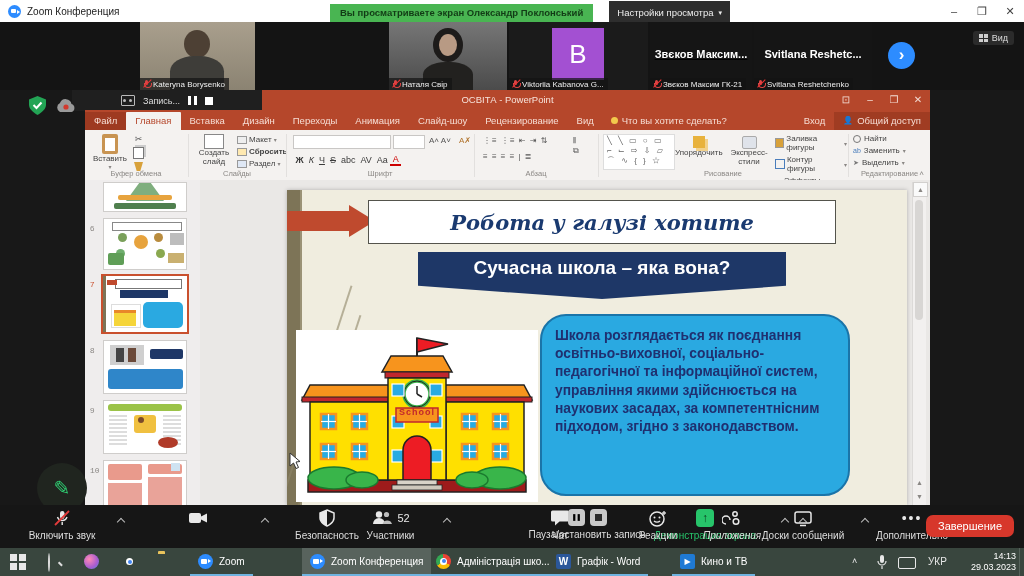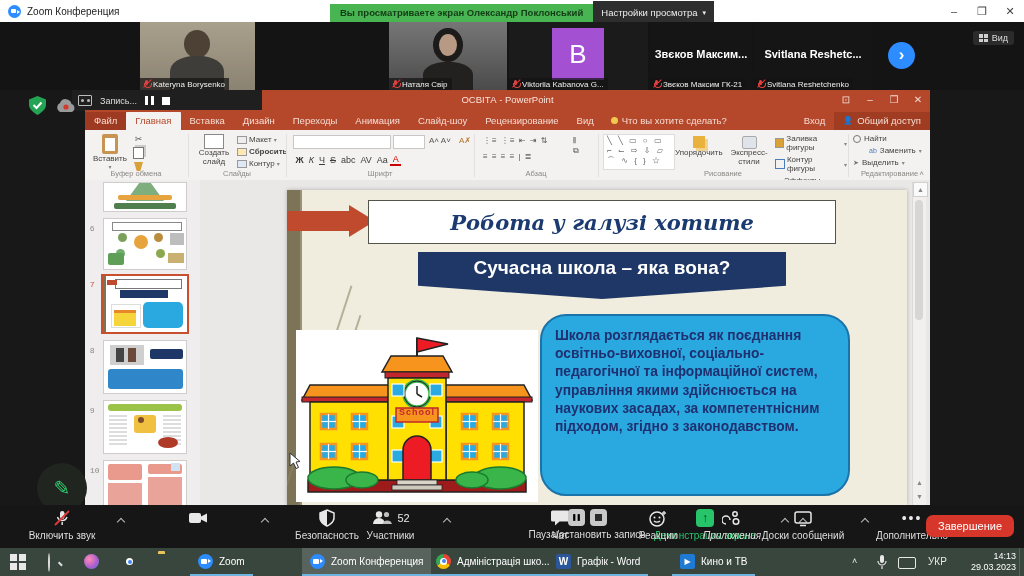--- a/index.html
+++ b/index.html
@@ -8,21 +8,21 @@
   .abs{position:absolute;}
   .f{display:flex;align-items:center;}
 
   
   .ztitle{left:0;top:0;width:1024px;height:22px;background:#fff;border-bottom:1px solid #d8d8d8;}
   .ztitle-text{font-size:10px;color:#222;}
   .zlogo{width:13px;height:13px;border-radius:50%;background:#2D8CFF;position:relative;}
   .zlogo:before{content:"";position:absolute;left:3px;top:4.5px;width:5px;height:4px;background:#fff;border-radius:1px;}
   .zlogo:after{content:"";position:absolute;left:8.5px;top:5px;border-left:3px solid #fff;border-top:2px solid transparent;border-bottom:2px solid transparent;}
   .viewbanner{height:18px;background:#49b552;color:#123c16;font-size:9.5px;padding:0 10px;display:flex;align-items:center;font-weight:bold;}
-  .viewsettings{height:23px;background:#2e2e2e;color:#eee;font-size:9.5px;padding:0 8px;display:flex;align-items:center;gap:5px;}
+  .viewsettings{height:23px;background:#2e2e2e;color:#eee;font-size:9.5px;padding:0 8px;display:flex;align-items:center;gap:5px;margin-left:16px;}
   .winctl{font-size:11px;color:#444;width:28px;text-align:center;}
 
   
   .vstrip{left:0;top:22px;width:1024px;height:68px;background:#141414;}
   .tile{position:absolute;top:0;height:68px;overflow:hidden;}
   .plabel{position:absolute;left:0;bottom:0;max-width:96%;background:rgba(20,20,20,.72);color:#efefef;
           font-size:8px;padding:1.5px 4px 1.5px 2px;display:flex;align-items:center;gap:2px;white-space:nowrap;overflow:hidden;}
   .pname{width:100%;text-align:center;color:#fff;font-weight:bold;font-size:11px;margin-top:26px;}
   .micmut{width:9px;height:9px;position:relative;flex:none;}
   .micmut i{position:absolute;left:3px;top:0;width:3px;height:5px;background:#d44;border-radius:1.5px;}
@@ -49,21 +49,21 @@
   .rsep{position:absolute;top:4px;bottom:3px;width:1px;background:#e2e0de;}
   .rsmall{font-size:8px;color:#444;}
   .rbtncol{display:flex;flex-direction:column;align-items:center;}
   .ddown{border:1px solid #c9c7c5;background:#fff;height:12px;}
   .fmtb{font-size:9px;color:#3b3b3b;padding:0 2.5px;}
   .glyphrow{font-size:8px;color:#555;letter-spacing:1px;line-height:10px;}
   .shapecell{font-size:8px;color:#666;line-height:10px;letter-spacing:2px;}
   .dv{color:#8a8784;font-size:6px;}
 
   
-  .recbar{left:72px;top:90px;width:178px;height:21px;background:#1f1f1f;display:flex;align-items:center;gap:8px;padding:0 6px;}
+  .recbar{left:72px;top:90px;width:178px;height:21px;background:#1f1f1f;display:flex;align-items:center;gap:8px;padding:0 6px;justify-content:center;}
   .rec-ic{width:12px;height:9px;border:1px solid #bbb;border-radius:1px;position:relative;}
   .rec-ic:before{content:"";position:absolute;left:1.5px;top:2.5px;width:3px;height:3px;border-radius:50%;background:#bbb;}
   .rec-ic:after{content:"";position:absolute;right:1.5px;top:2.5px;width:3px;height:3px;border-radius:50%;background:#bbb;}
   .pbars{width:9px;height:9px;position:relative;}
   .pbars:before,.pbars:after{content:"";position:absolute;top:0;width:3px;height:9px;background:#fff;}
   .pbars:before{left:0;} .pbars:after{right:0;}
   .stopsq{width:8px;height:8px;background:#fff;}
 
   
   .spanel{left:85px;top:180px;width:115px;height:325px;background:#EFEDED;}
@@ -196,21 +196,21 @@
       <div class="plabel">
         <span class="micmut">
             <i></i>
             <u></u>
             <s></s>
           </span>
         <span>Viktoriia Kabanova G...</span>
       </div>
     </div>
 
-    <div class="tile" style="left:650px;width:102px;background:#151515;">
+    <div class="tile" style="left:650px;width:102px;background:#151515;text-decoration:underline;">
       <div class="pname">Звєков Максим...</div>
       <div class="plabel">
         <span class="micmut">
             <i></i>
             <u></u>
             <s></s>
           </span>
         <span>Звєков Максим ГК-21</span>
       </div>
     </div>
@@ -307,21 +307,21 @@
             <span style="width:8px;height:6px;border:1px solid #999;background:#eee;"></span>
             <span>Макет</span>
             <span class="dv">▾</span>
           </span>
         <span class="rsmall f" style="gap:2px;font-weight:bold;">
             <span style="width:8px;height:6px;border:1px solid #999;background:#ffe9b0;"></span>
             <span>Сбросить</span>
           </span>
         <span class="rsmall f" style="gap:2px;">
             <span style="width:8px;height:6px;border:1px solid #999;background:#dfe8f5;"></span>
-            <span>Контур</span>
+            <span>Раздел</span>
             <span class="dv">▾</span>
           </span>
       </div>
       <div class="rgrouplab">Слайды</div>
     </div>
     <span class="rsep" style="left:201px;"></span>
 
     <div class="abs" style="left:202px;top:0;width:186px;height:100%;">
       <span class="ddown abs" style="left:6px;top:5px;width:96px;"></span>
       <span class="ddown abs" style="left:106px;top:5px;width:30px;"></span>
@@ -383,21 +383,21 @@
       <div class="rgrouplab">Рисование</div>
     </div>
     <span class="rsep" style="left:763px;"></span>
 
     <div class="abs" style="left:764px;top:0;width:81px;height:100%;">
       <div class="abs" style="left:4px;top:4px;display:flex;flex-direction:column;gap:3px;">
         <span class="rsmall f" style="gap:3px;">
             <span style="width:6px;height:6px;border:1.2px solid #777;border-radius:50%;"></span>
             <span>Найти</span>
           </span>
-        <span class="rsmall f" style="gap:3px;margin-left:16px;">
+        <span class="rsmall f" style="gap:3px;">
             <span style="color:#4a7dbb;font-size:7px;">ab</span>
             <span>Заменить</span>
             <span class="dv">▾</span>
           </span>
         <span class="rsmall f" style="gap:3px;">
             <span style="color:#777;font-size:7px;">➤</span>
             <span>Выделить</span>
             <span class="dv">▾</span>
           </span>
       </div>

